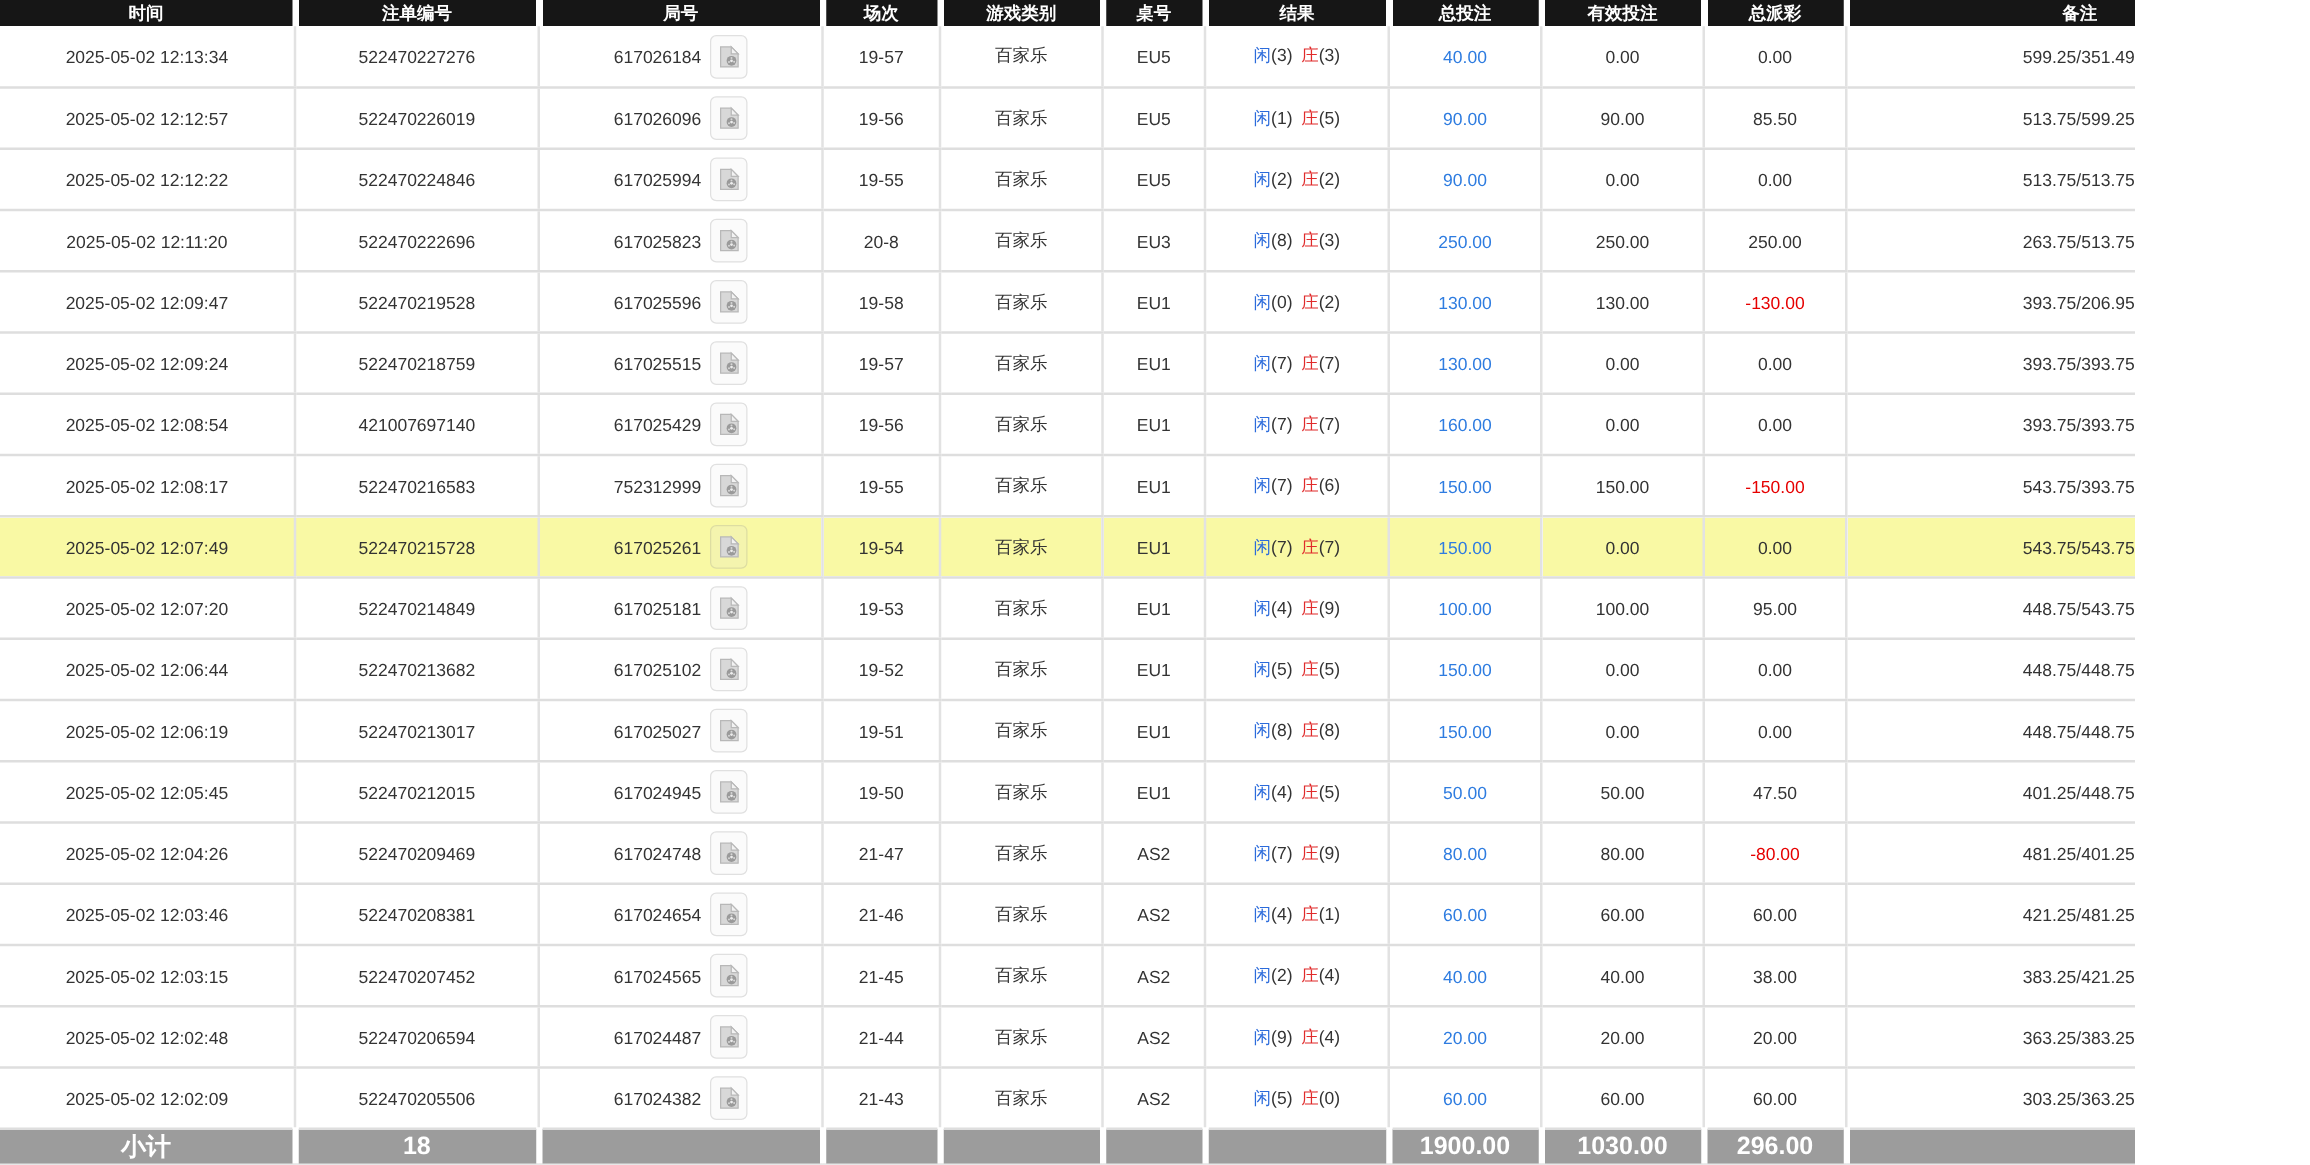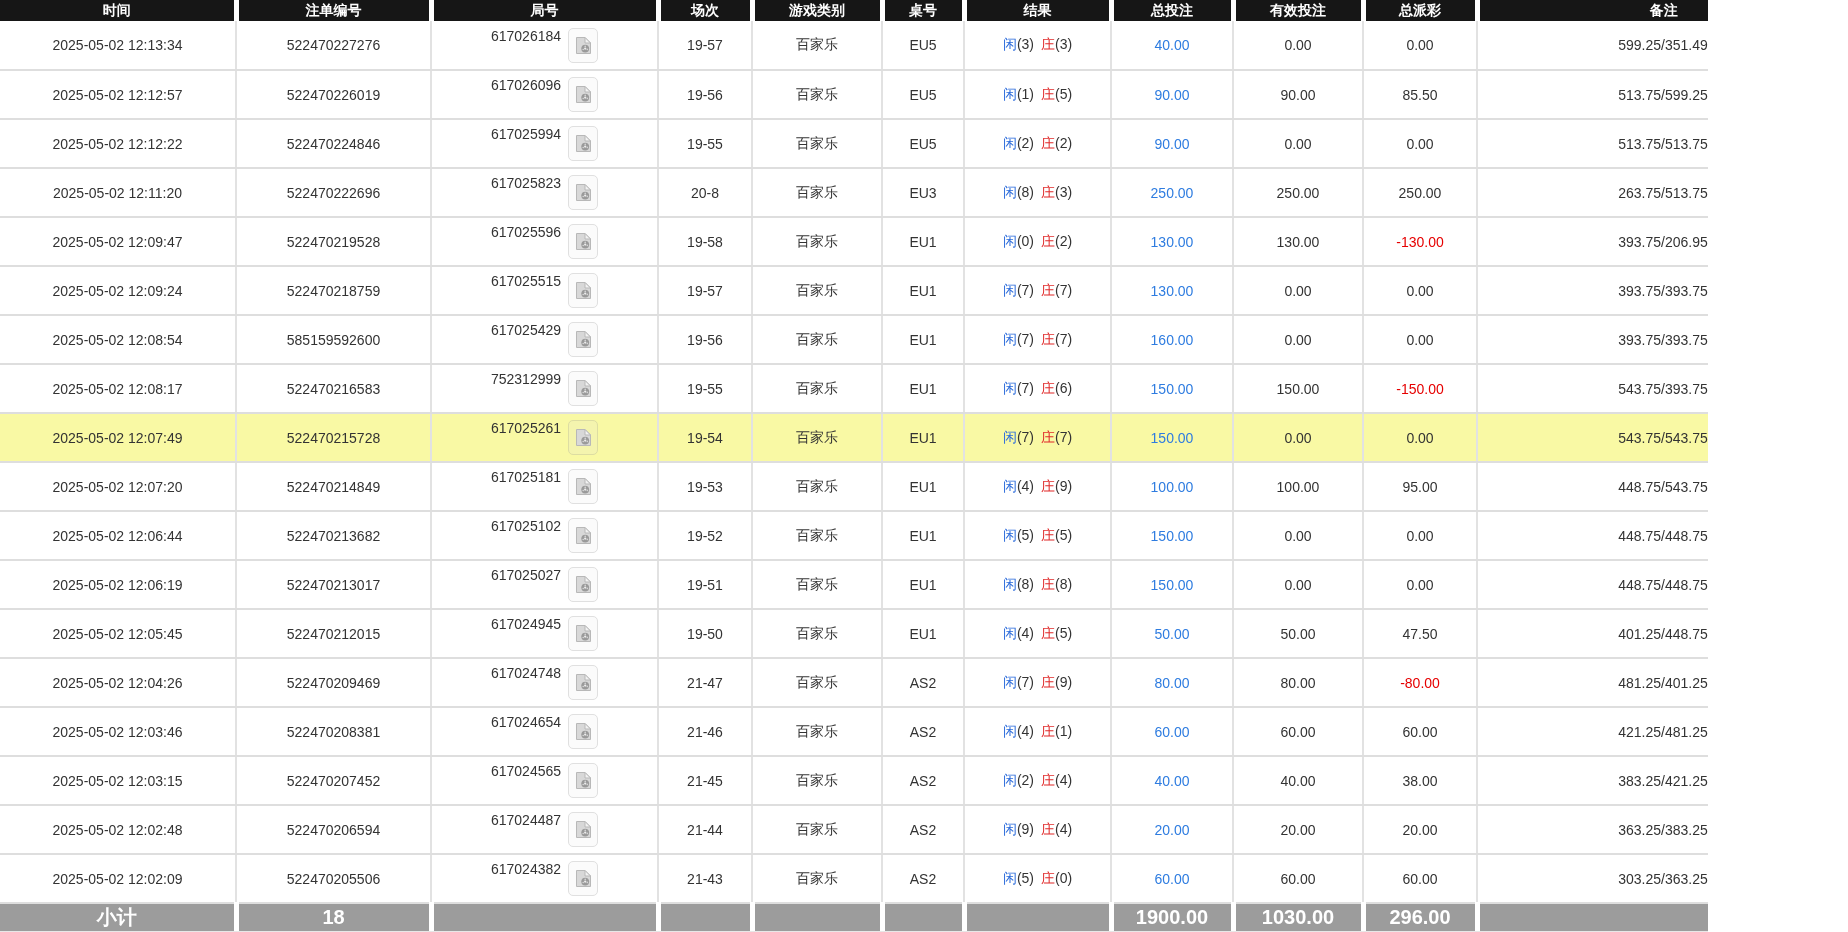--- a/index.html
+++ b/index.html
@@ -55,21 +55,21 @@
     white-space: nowrap;
   }
   tfoot td + td { border-left: 5px solid #ffffff; margin-top: 16px; }
   .res-group { display: inline-block; }
   .res-group + .res-group { margin-left: 7px; }
   .xian  { color: var(--player-blue, #2b6bdb); }
   .zhuang{ color: var(--banker-red, #e02b2b); }
   .score { color: #333333; }
   .bet-link { color: var(--amount-blue, #2e7ce0); cursor: pointer; }
   td.neg { color: var(--negative-red, #e60000); text-align: center; }
-  .round-wrap { display: inline-flex; align-items: flex-start; gap: 7px; }
+  .round-wrap { display: inline-flex; align-items: center; gap: 7px; }
   .video-btn {
     display: inline-flex;
     align-items: center;
     justify-content: center;
     width: 30px;
     height: 35px;
     padding: 0;
     border: 1px solid #e0e0e0;
     border-radius: 5px;
     background: #fbfbfb;
@@ -287,21 +287,21 @@
     <td>
       <span class="res-group"><span class="xian">闲</span><span class="score">(7)</span></span><span class="res-group"><span class="zhuang">庄</span><span class="score">(7)</span></span>
     </td>
     <td><span class="bet-link">130.00</span></td>
     <td>0.00</td>
     <td>0.00</td>
     <td>393.75/393.75</td>
   </tr>
         <tr>
     <td>2025-05-02 12:08:54</td>
-    <td>585159592600</td>
+    <td>421007697140</td>
     <td>
       <span class="round-wrap">
         <span>617025429</span>
         <button class="video-btn">
           <svg width="17" height="19" viewBox="0 0 17 19" aria-hidden="true">
             <path d="M1.5 1.5 h8.5 l5.5 5.5 v10.5 h-14 z" fill="#d8d8d8" stroke="#b8b8b8" stroke-width="1"></path>
             <path d="M10 1.5 l5.5 5.5 h-5.5 z" fill="#f2f2f2" stroke="#b8b8b8" stroke-width="1"></path>
             <circle cx="10.2" cy="12.6" r="3.9" fill="#9a9a9a"></circle>
             <circle cx="10.2" cy="12.6" r="1.1" fill="#ededed"></circle>
             <circle cx="10.2" cy="10.4" r="0.8" fill="#d6d6d6"></circle>

